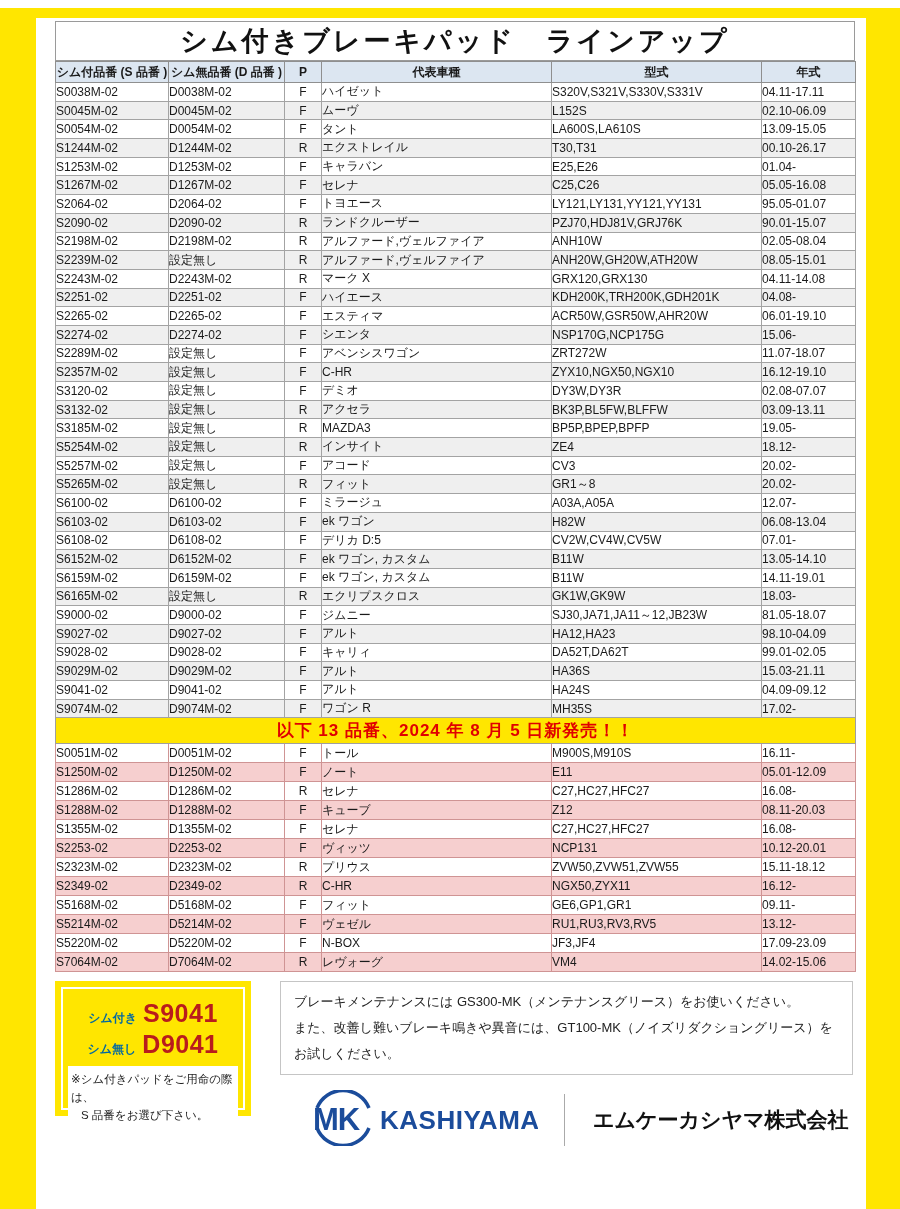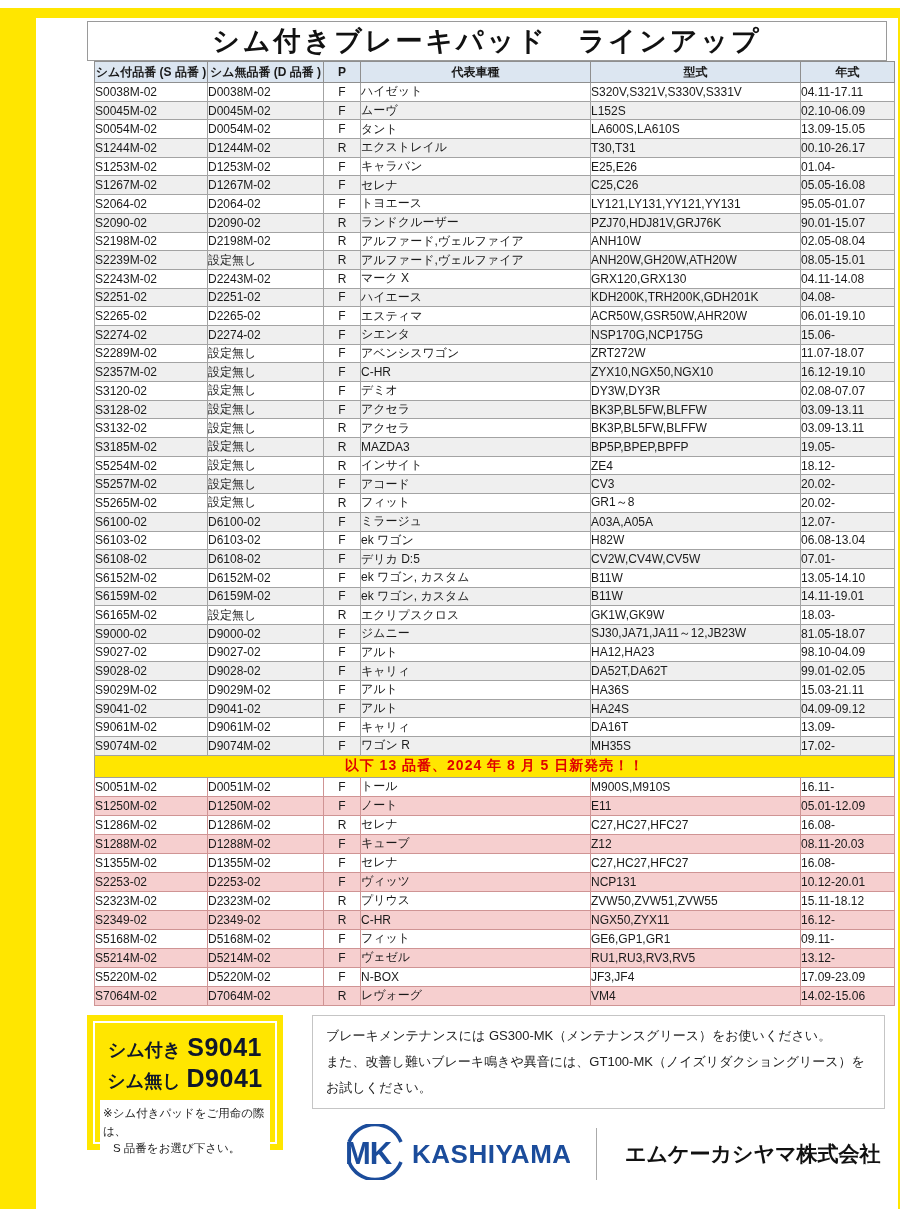--- a/index.html
+++ b/index.html
@@ -3,57 +3,57 @@
 <meta charset="utf-8">
 <style>
   html,body{margin:0;padding:0;}
   body{
     width:900px;height:1209px;position:relative;overflow:hidden;
     background:#ffffff;
     font-family:"Liberation Sans","DejaVu Sans",sans-serif;
     color:#1a1a1a;
   }
   .yellow-bg{position:absolute;left:0;top:8px;right:0;bottom:0;background:#FFE600;}
-  .panel{position:absolute;left:36px;top:18px;width:830px;bottom:0;background:#ffffff;padding-left:32px;}
+  .panel{position:absolute;left:36px;top:18px;width:830px;bottom:0;background:#ffffff;}
 
   .title-box{
     margin:3px 0 0 19px;width:798px;height:38px;border:1px solid #9a9a9a;
     display:flex;align-items:center;justify-content:center;
     font-size:27px;font-weight:bold;letter-spacing:3px;color:#111;
   }
 
   table.lineup{
-    margin-left:26px;width:800px;border-collapse:collapse;table-layout:fixed;
+    margin-left:19px;width:800px;border-collapse:collapse;table-layout:fixed;
     font-size:12px;color:#1a1a1a;
   }
   table.lineup th{
     background:#DCE6F1;border:1px solid #8f8f8f;font-weight:bold;
     height:20px;font-size:12px;text-align:center;padding:0;
   }
   tbody.s1 td{border:1px solid #a3a3a3;height:17.7px;padding:0;white-space:nowrap;overflow:hidden;}
   tbody.s1 tr:nth-child(even){background:#EFEFEF;}
   tbody.s2 td{border:1px solid #cf9494;height:18px;padding:0;white-space:nowrap;overflow:hidden;}
   tbody.s2 tr:nth-child(even){background:#F6CFCF;}
   td.c0{padding-left:8px;}
   td.c1{padding-left:10px;}
   td.c2{text-align:center;}
   td.c3{padding-left:58px;}
   td.c4{padding-left:14px;}
   td.c5{padding-left:8px;}
   tbody.banner td{
     background:#FFE600;color:#E00000;font-weight:bold;text-align:center;
-    height:19px;font-size:14px;border:1px solid #9f9f9f;letter-spacing:1px;
+    height:19px;font-size:17px;border:1px solid #9f9f9f;letter-spacing:1px;
   }
 
   .footer{display:flex;margin:9px 0 0 19px;width:798px;align-items:flex-start;}
   .shim-box{width:196px;background:#FFE600;padding:6px;box-sizing:border-box;height:135px;}
   .shim-inner{border:2px solid #ffffff;box-sizing:border-box;height:100%;padding:8px 5px 5px;text-align:center;}
   .shim-line{display:flex;justify-content:center;align-items:baseline;gap:6px;margin-top:2px;}
-  .shim-label{font-size:18px;font-weight:bold;color:#0f172a;}
-  .shim-code{font-size:25px;font-weight:bold;color:#0f172a;letter-spacing:0.5px;}
+  .shim-label{font-size:12px;font-weight:bold;color:#0369a1;}
+  .shim-code{font-size:25px;font-weight:bold;color:#b91c1c;letter-spacing:0.5px;}
   .shim-note{background:#ffffff;margin-top:7px;padding:5px 3px;font-size:11.5px;line-height:1.55;text-align:left;color:#222;}
   .shim-note .ln2{padding-left:10px;}
 
   .right-col{flex:1;margin-left:29px;}
   .grease-box{border:1px solid #c5c5c5;background:#ffffff;padding:7px 13px;font-size:13px;line-height:2.0;color:#222;}
   .brand-row{display:flex;align-items:center;margin-top:15px;}
   .logo{margin-left:26px;flex:0 0 auto;}
   .v-divider{width:1px;height:52px;background:#aaaaaa;margin:0 28px 0 26px;}
   .company{font-size:21px;font-weight:bold;color:#111;white-space:nowrap;}
 </style>
@@ -216,36 +216,28 @@
         </tr>
         <tr>
           <td class="c0">S3120-02</td>
           <td class="c1">設定無し</td>
           <td class="c2">F</td>
           <td class="c3">デミオ</td>
           <td class="c4">DY3W,DY3R</td>
           <td class="c5">02.08-07.07</td>
         </tr>
         <tr>
-          <td class="c0">S3128-02</td>
-          <td class="c1">設定無し</td>
-          <td class="c2">F</td>
+          <td class="c0">S3132-02</td>
+          <td class="c1">設定無し</td>
+          <td class="c2">R</td>
           <td class="c3">アクセラ</td>
           <td class="c4">BK3P,BL5FW,BLFFW</td>
           <td class="c5">03.09-13.11</td>
         </tr>
         <tr>
-          <td class="c0">S3132-02</td>
-          <td class="c1">設定無し</td>
-          <td class="c2">R</td>
-          <td class="c3">アクセラ</td>
-          <td class="c4">BK3P,BL5FW,BLFFW</td>
-          <td class="c5">03.09-13.11</td>
-        </tr>
-        <tr>
           <td class="c0">S3185M-02</td>
           <td class="c1">設定無し</td>
           <td class="c2">R</td>
           <td class="c3">MAZDA3</td>
           <td class="c4">BP5P,BPEP,BPFP</td>
           <td class="c5">19.05-</td>
         </tr>
         <tr>
           <td class="c0">S5254M-02</td>
           <td class="c1">設定無し</td>
@@ -350,28 +342,20 @@
           <td class="c4">HA36S</td>
           <td class="c5">15.03-21.11</td>
         </tr>
         <tr>
           <td class="c0">S9041-02</td>
           <td class="c1">D9041-02</td>
           <td class="c2">F</td>
           <td class="c3">アルト</td>
           <td class="c4">HA24S</td>
           <td class="c5">04.09-09.12</td>
-        </tr>
-        <tr>
-          <td class="c0">S9061M-02</td>
-          <td class="c1">D9061M-02</td>
-          <td class="c2">F</td>
-          <td class="c3">キャリィ</td>
-          <td class="c4">DA16T</td>
-          <td class="c5">13.09-</td>
         </tr>
         <tr>
           <td class="c0">S9074M-02</td>
           <td class="c1">D9074M-02</td>
           <td class="c2">F</td>
           <td class="c3">ワゴン R</td>
           <td class="c4">MH35S</td>
           <td class="c5">17.02-</td>
         </tr>
       </tbody>

